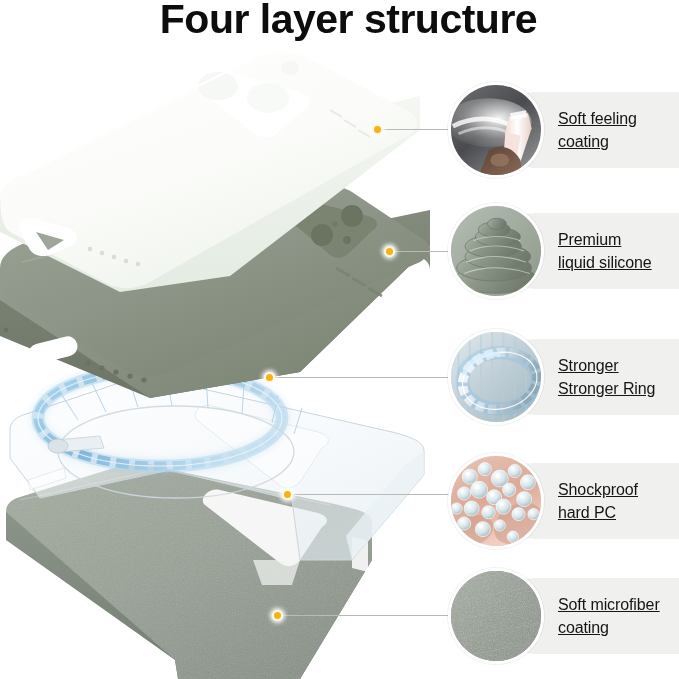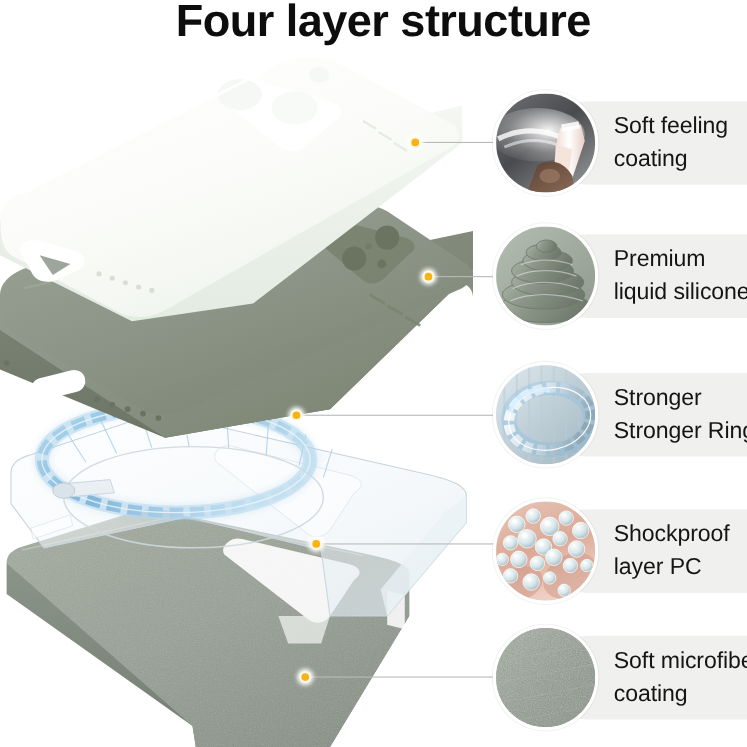--- a/index.html
+++ b/index.html
@@ -34,25 +34,26 @@
     height:76px;
     width:224px;
     background:#f0f0ef;
     border-radius:38px;
     display:flex;
     align-items:center;
     box-sizing:border-box;
     padding-left:62px;
   }
   .pill-text{
-    font-size:21px;
+    font-size:16px;
     line-height:1.45;
     color:#151515;
     letter-spacing:-0.1px;
     white-space:pre-line;
+    text-decoration:underline;
   }
   .thumb{
     position:absolute;
     left:0; top:0;
     width:96px;height:96px;
     border-radius:50%;
     background:#ddd;
     border:3px solid #ffffff;
     box-sizing:border-box;
     overflow:hidden;
@@ -438,21 +439,21 @@
         <ellipse cx="52" cy="52" rx="40" ry="30" fill="none" stroke="url(#seg)" stroke-width="10" stroke-dasharray="9 4" transform="rotate(-12 52 52)"></ellipse>
         <ellipse cx="52" cy="52" rx="40" ry="30" fill="none" stroke="#ffffff" stroke-width="1.2" opacity="0.9" transform="rotate(-12 52 52)"></ellipse>
         <path d="M14 46 C 16 30, 34 22, 52 24" stroke="#d8f0ff" stroke-width="5" fill="none" opacity="0.85"></path>
       </svg>
     </div>
   </div>
 
   <div class="callout" style="left:448px;top:453px;">
     <div class="pill">
       <span class="pill-text">Shockproof
-layer PC</span>
+hard PC</span>
     </div>
     <div class="thumb">
       <svg viewBox="0 0 96 96" xmlns="http://www.w3.org/2000/svg">
         <defs>
           <linearGradient id="skin" x1="0" y1="0" x2="0.4" y2="1">
             <stop offset="0%" stop-color="#e9c6b8"></stop>
             <stop offset="55%" stop-color="#dba996"></stop>
             <stop offset="100%" stop-color="#f0cfc3"></stop>
           </linearGradient>
           <radialGradient id="pel" cx="0.35" cy="0.3" r="0.8">

